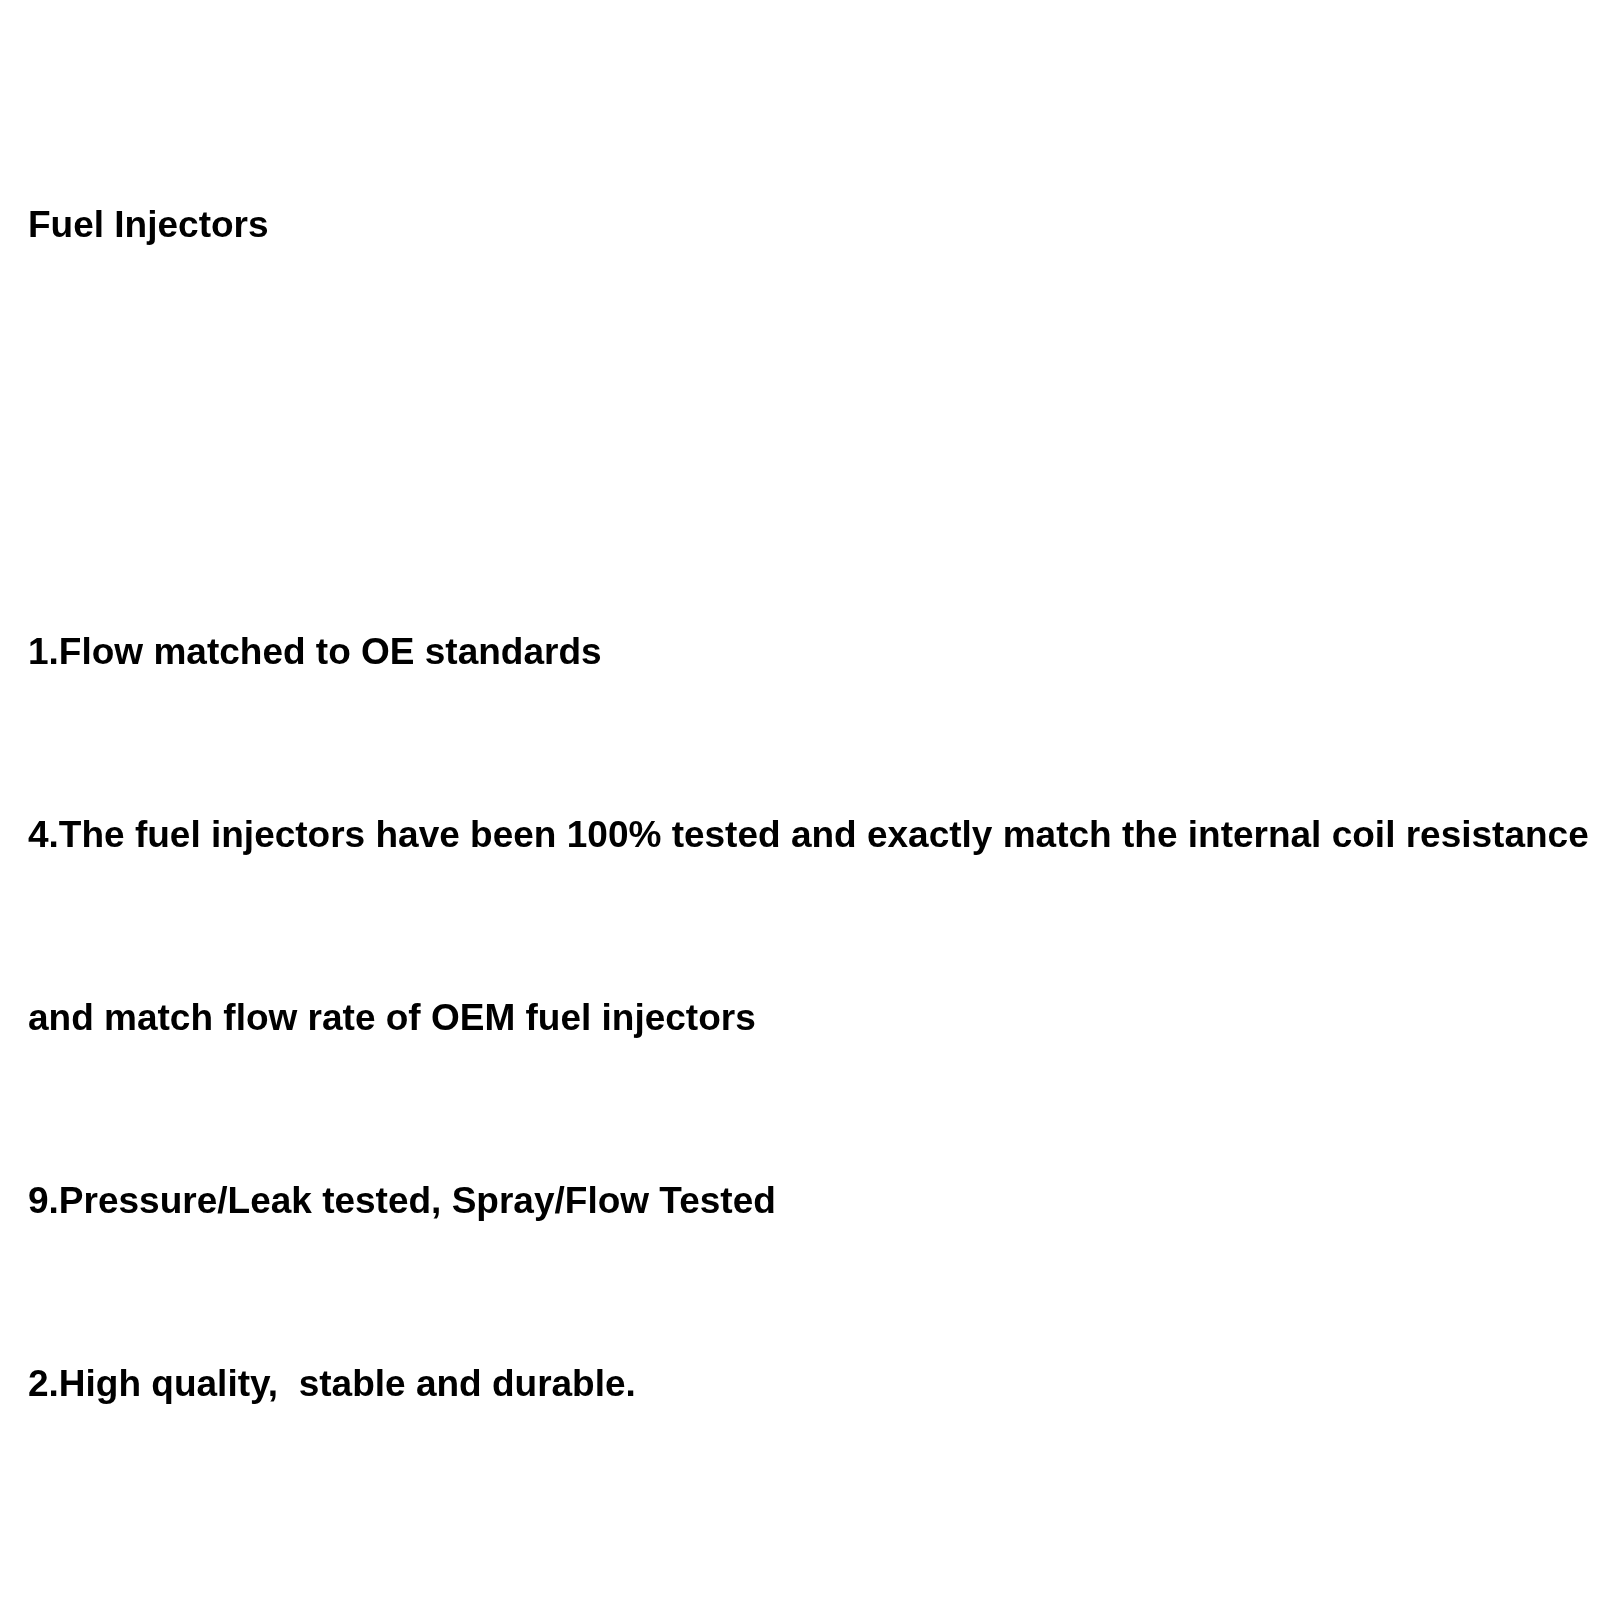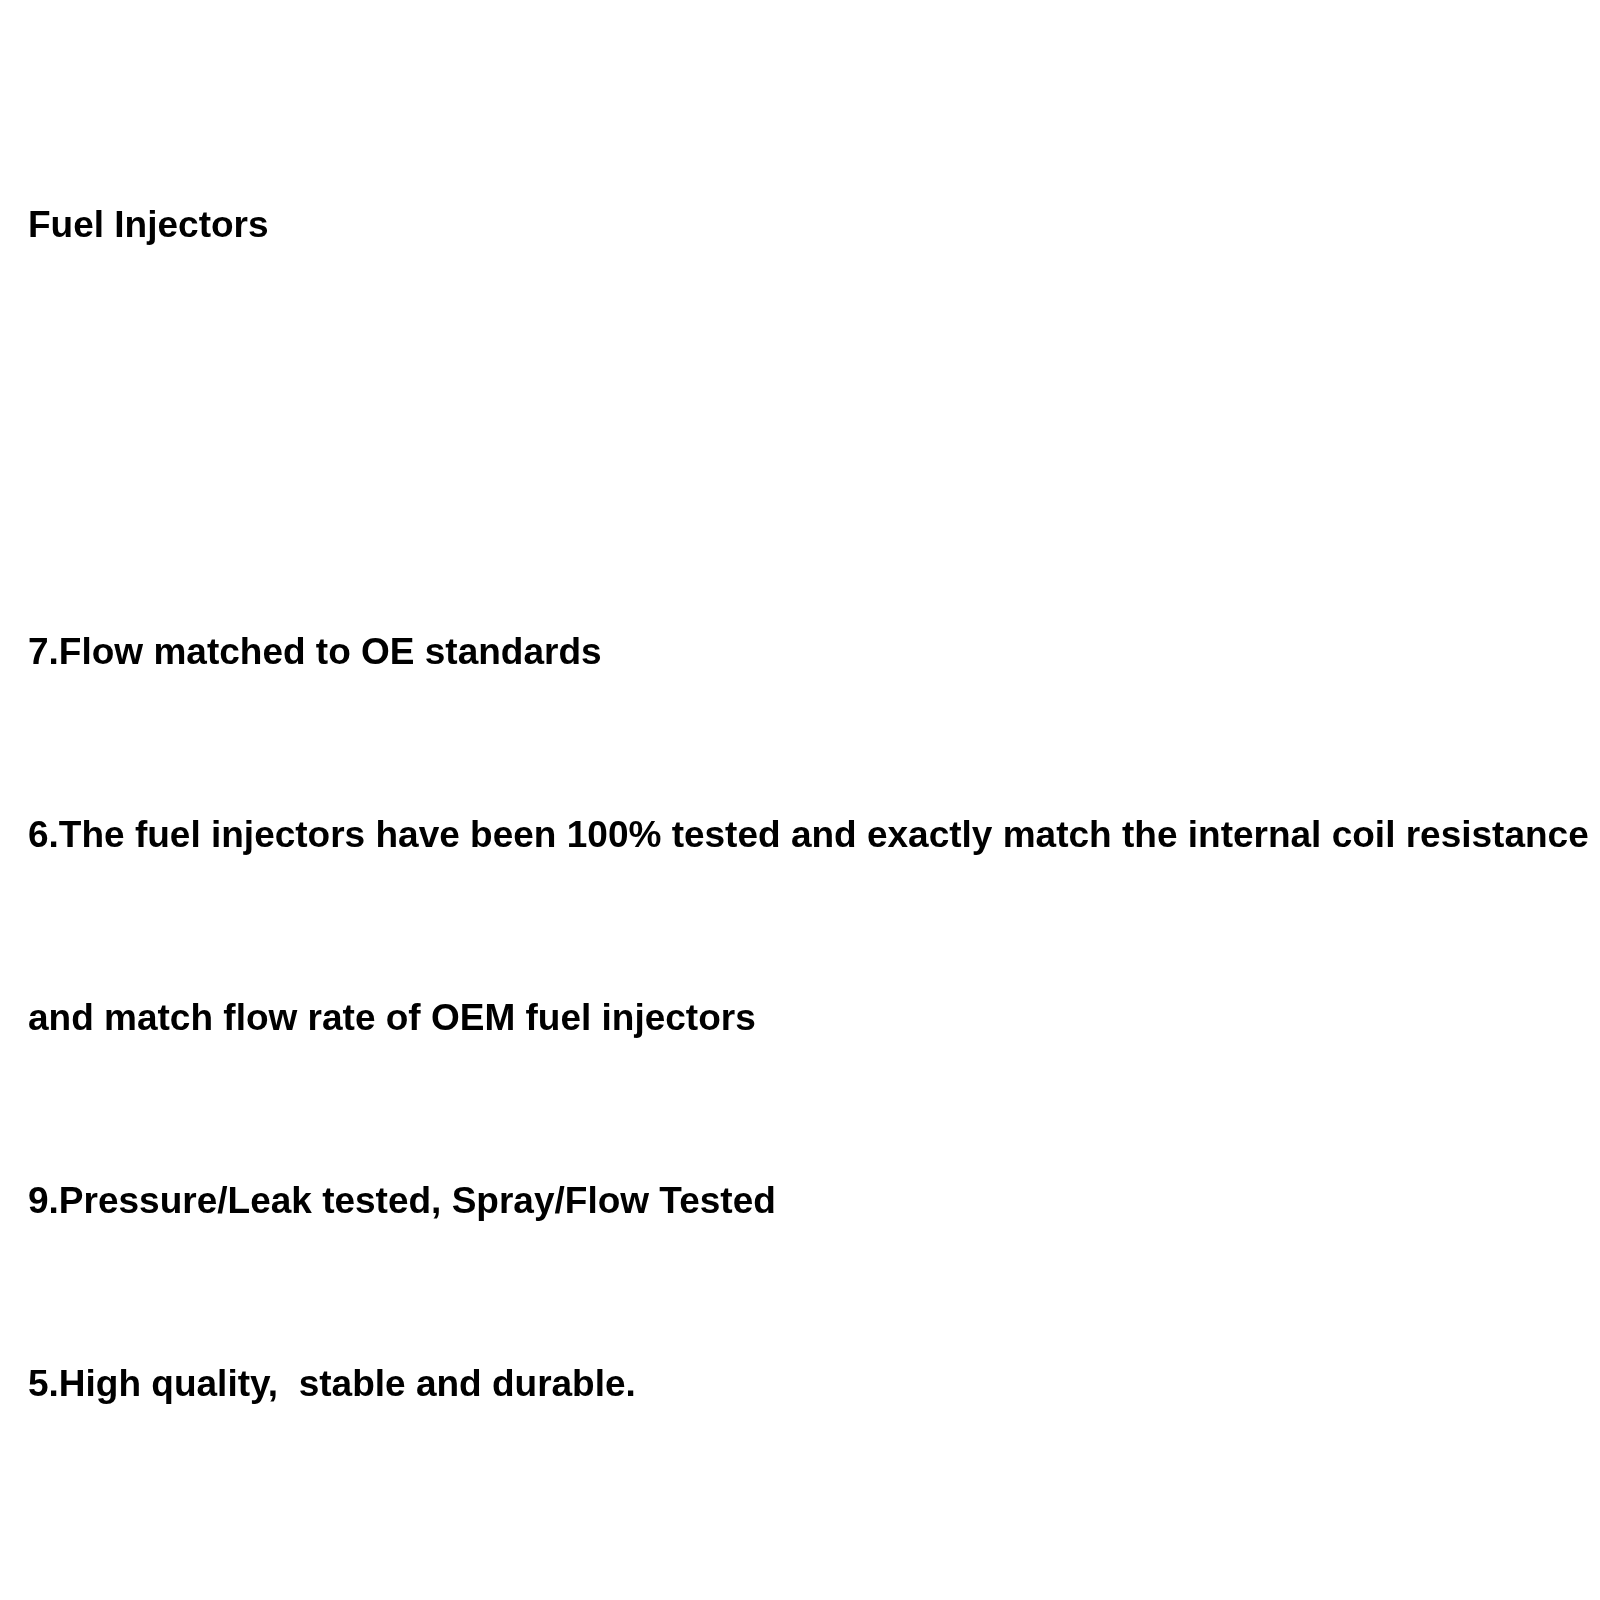--- a/index.html
+++ b/index.html
@@ -29,25 +29,25 @@
   }
 </style>
 </head>
 <body>
 
 <div class="doc">
 
   <div class="line">Fuel Injectors</div>
   <div class="line"></div>
 
-  <div class="line">7.Flow matched to OE standards</div>
-  <div class="line">6.The fuel injectors have been 100% tested and exactly match the internal coil resistance</div>
+  <div class="line">1.Flow matched to OE standards</div>
+  <div class="line">4.The fuel injectors have been 100% tested and exactly match the internal coil resistance</div>
   <div class="line">and match flow rate of OEM fuel injectors</div>
   <div class="line">9.Pressure/Leak tested, Spray/Flow Tested</div>
-  <div class="line">5.High quality,  stable and durable.</div>
+  <div class="line">2.High quality,  stable and durable.</div>
   
   
   
 
   
   
   
   
 
   

